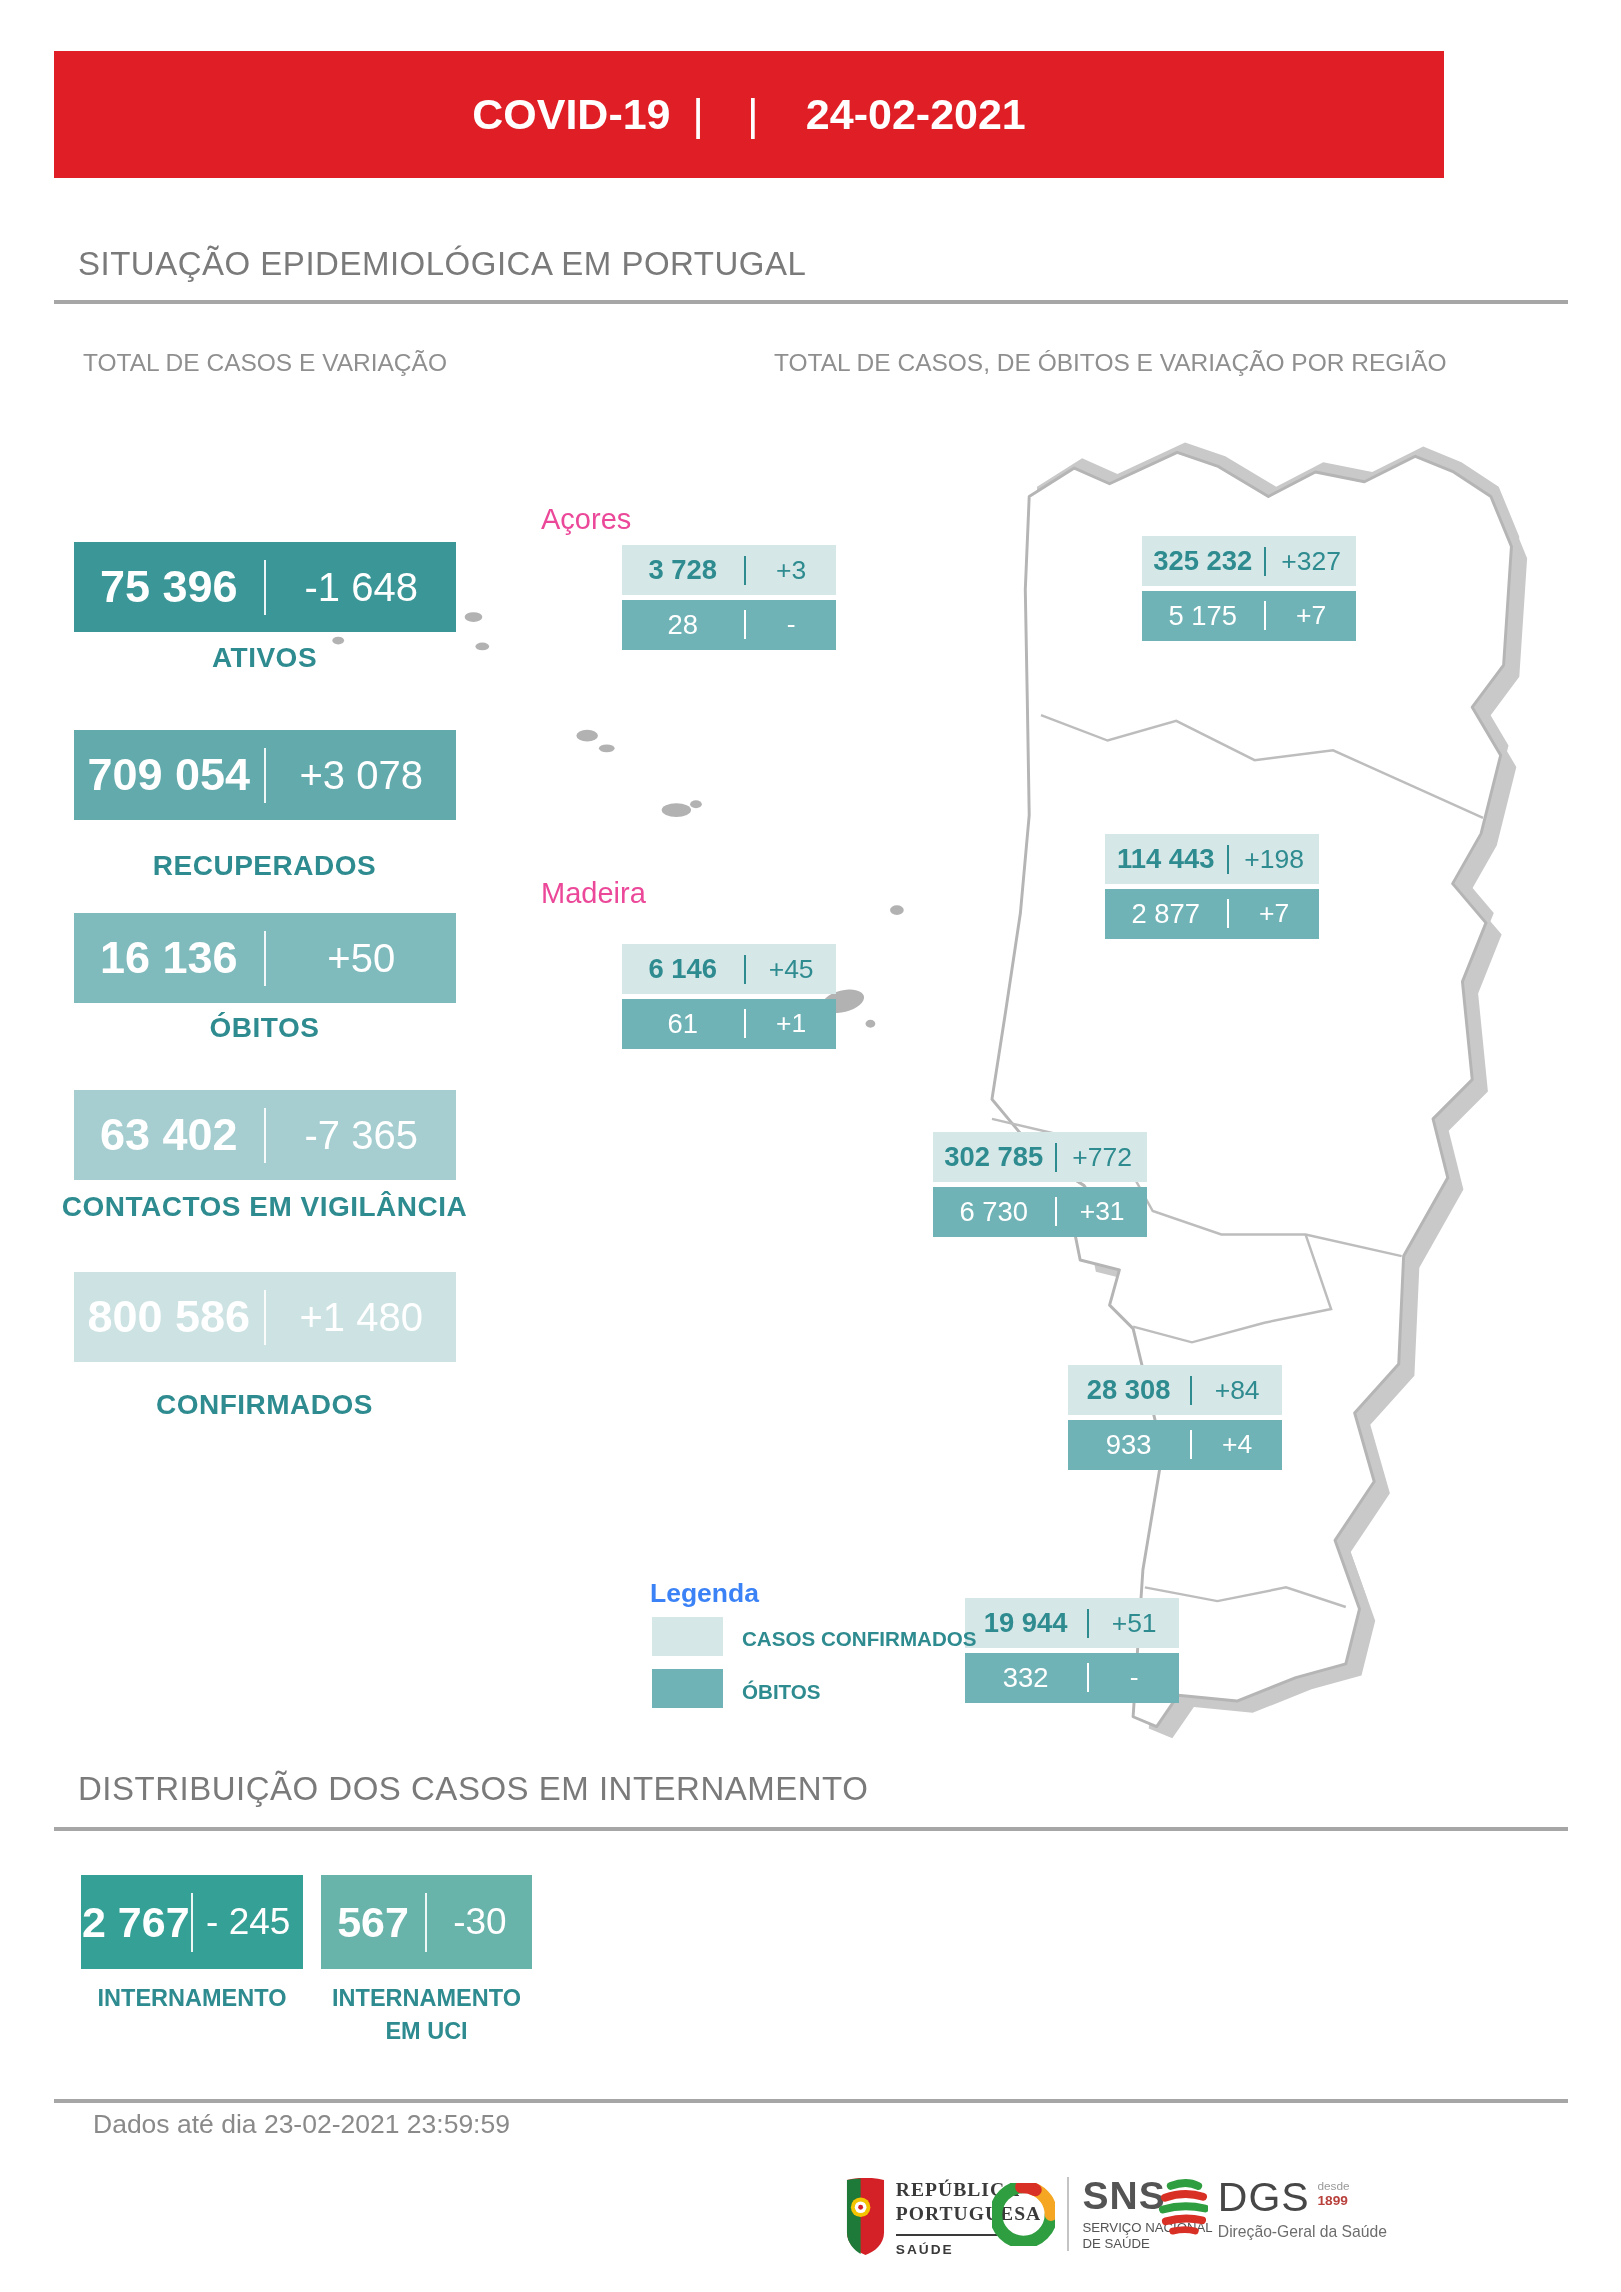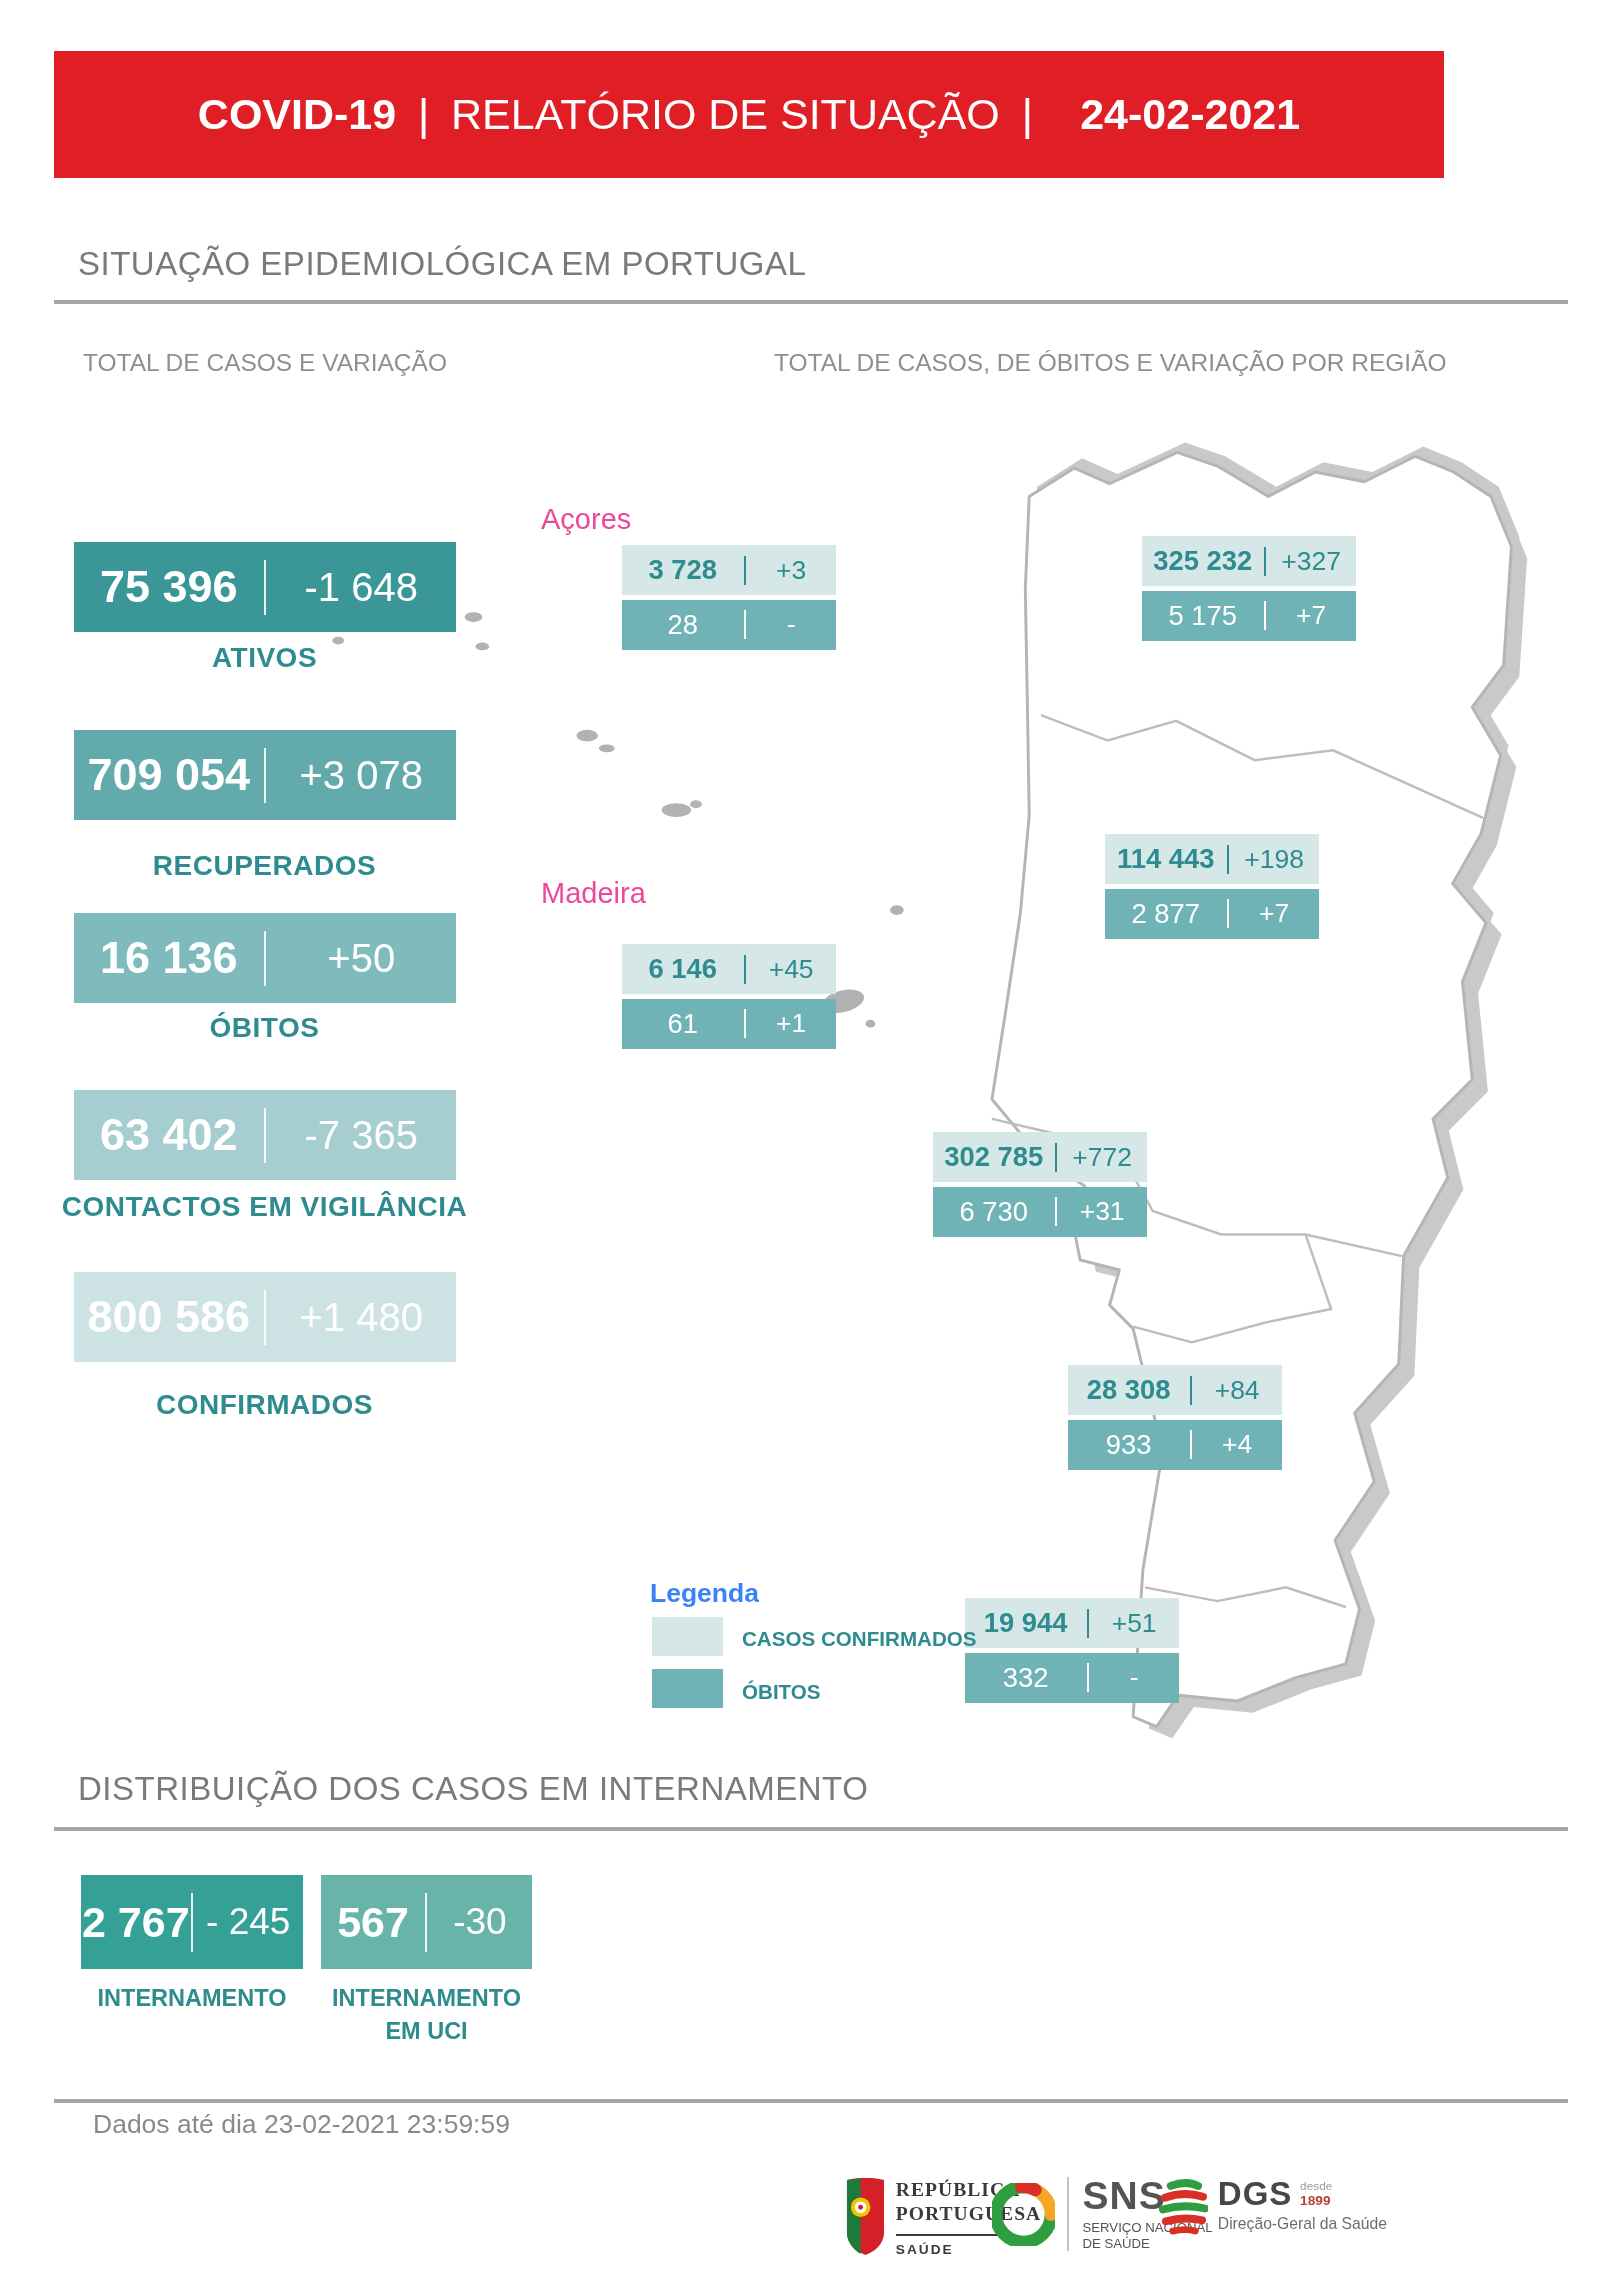--- a/index.html
+++ b/index.html
@@ -81,35 +81,34 @@
   .rp-rule{width:116px;height:2px;background:#3a3a3a;margin:6.9px 0 5.9px 0;}
   .rp-sub{font-family:"Liberation Sans",sans-serif;font-size:13.7px;font-weight:700;letter-spacing:2px;color:#3a3a3a;}
   #logo-sns{left:992px;top:2176px;align-items:center;}
   .sns-div{width:2px;height:74px;background:#c4c4c4;margin:0 13.7px 0 11.8px;}
   .sns-text{color:#545454;}
   .sns-abbr{font-size:39px;font-weight:700;line-height:1;letter-spacing:1px;}
   .sns-sub{font-size:13.2px;line-height:1.25;margin-top:4.9px;white-space:nowrap;}
   #logo-dgs{left:1157px;top:2178px;align-items:flex-start;}
   .dgs-text{margin-left:9.8px;color:#474747;}
   .dgs-row{display:flex;align-items:flex-start;}
-  .dgs-abbr{font-size:33px;font-weight:700;line-height:.95;letter-spacing:1px;}
+  .dgs-abbr{font-size:41px;font-weight:400;line-height:.95;letter-spacing:1px;}
   .dgs-since{margin-left:7.8px;margin-top:2px;line-height:1.1;}
   .dgs-since .d{font-size:11.8px;color:#9a9a9a;}
   .dgs-since .y{font-size:13.7px;color:#b8413c;font-weight:700;}
   .dgs-sub{font-size:15.7px;color:#6d6d6d;margin-top:5.9px;white-space:nowrap;}
 </style>
 </head>
 <body>
 
 <div class="page">
 
   <div class="abs banner">
     <span class="b">COVID-19</span>
     <span class="sep">|</span>
-    <span>RELATÓRIO DE SITUAÇÃO</span>
     <span class="sep">|</span>
     <span class="date">24-02-2021</span>
   </div>
 
   <div class="abs sec-title" id="sec1-title">SITUAÇÃO EPIDEMIOLÓGICA EM PORTUGAL</div>
   <div class="abs hr" id="hr1"></div>
   <div class="abs col-header" id="col-h-left">TOTAL DE CASOS E VARIAÇÃO</div>
   <div class="abs col-header" id="col-h-right">TOTAL DE CASOS, DE ÓBITOS E VARIAÇÃO POR REGIÃO</div>
 
   <div class="abs bigbox" id="tbox1">

